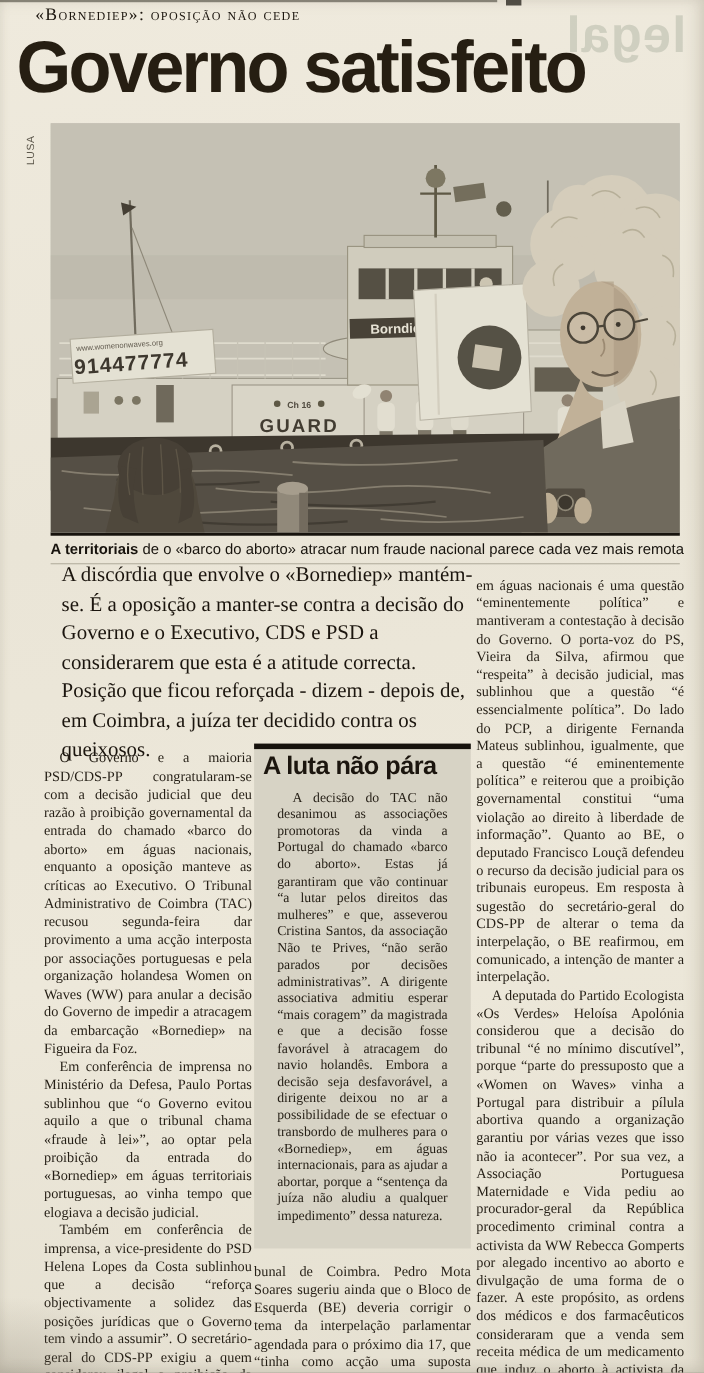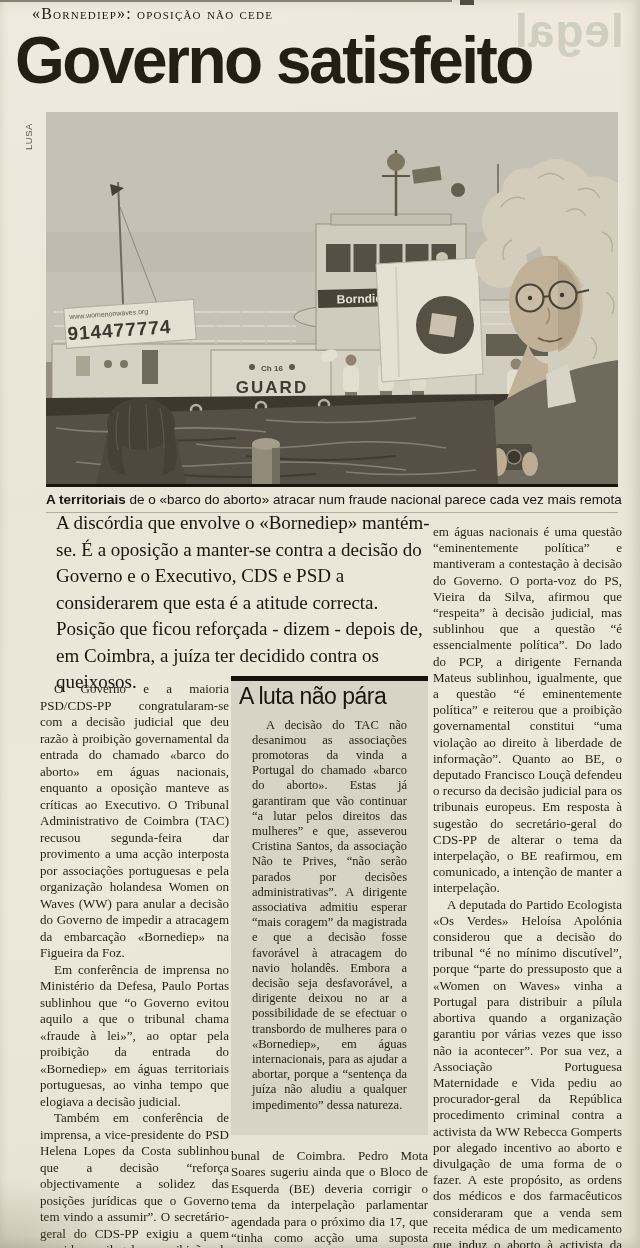--- a/index.html
+++ b/index.html
@@ -38,21 +38,21 @@
   }
   .caption .cap-b{font-weight:bold;}
   .lead{position:absolute;left:56px;top:510px;width:378px;font-size:19px;line-height:26.5px;color:#1b150e;}
   .col{position:absolute;text-align:justify;color:#241e15;}
   .col p{margin:0;text-indent:14px;}
   .col p.noindent{text-indent:0;}
   #col-left{left:40px;top:681px;width:189px;font-size:13px;line-height:16.5px;}
   #col-mid{left:231px;top:676px;width:197px;font-size:13px;line-height:16.5px;}
   #col-right{left:433px;top:524px;width:189px;font-size:13px;line-height:16.2px;}
   .box{background:#d7d3c5;border-top:5px solid #17130d;padding:5px 8px 9px 8px;}
-  .box h2{font-family:"Liberation Sans",sans-serif;font-size:23px;margin:2px 0 6px 0;letter-spacing:-.5px;color:#1b150e;font-weight:normal;}
+  .box h2{font-family:"Liberation Sans",sans-serif;font-size:23px;margin:2px 0 6px 0;letter-spacing:-.5px;color:#1b150e;font-weight:bold;}
   .box p{font-size:12.5px;line-height:15.2px;text-indent:14px;margin:13px;text-align:justify;}
   #col-mid .cont{margin-top:13px;}
   .corner-shade{position:absolute;left:0;bottom:0;width:140px;height:70px;
     background:radial-gradient(ellipse at 0% 100%,rgba(120,112,96,.28),transparent 70%);}
 </style>
 </head>
 <body>
 
 <div class="sheet">
   <div class="scan-edge-top"></div>

